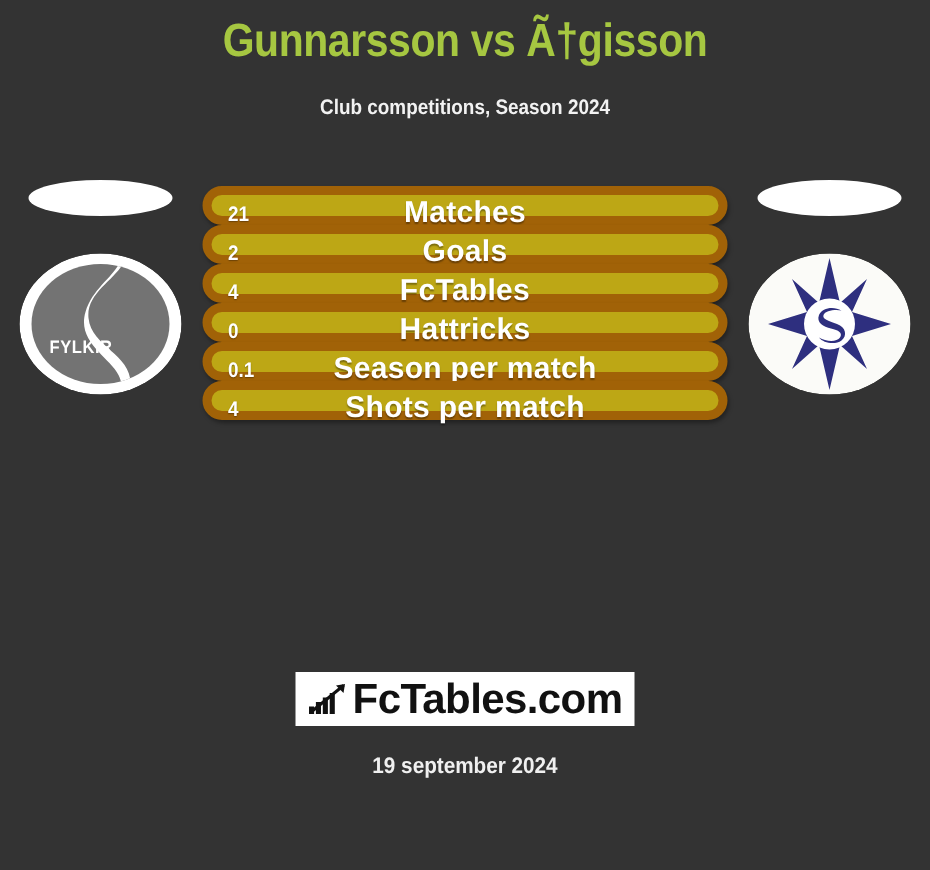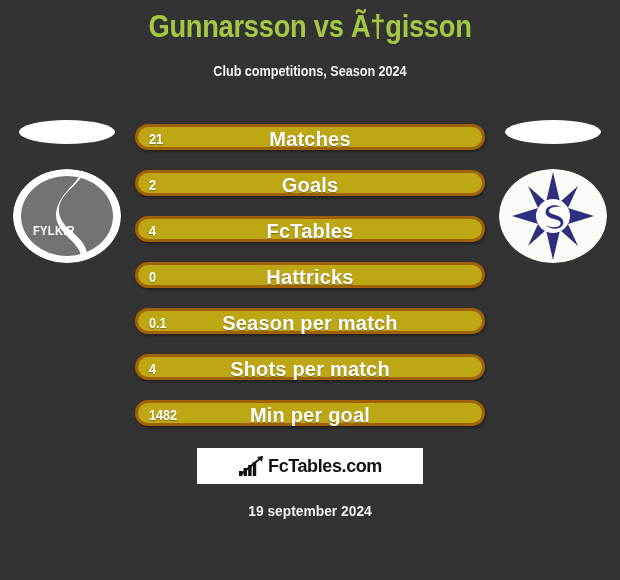--- a/index.html
+++ b/index.html
@@ -134,23 +134,22 @@
   
   .bars {
     position: absolute;
     top: 124px;
     left: 135px;
     width: 350px;
   }
   .bar-row {
     position: relative;
     height: 26px;
-    margin-bottom: 20px;
     background: #bda715;
-    border: 3px solid #a16207;
+    border: 6px solid #a16207;
     border-radius: 14px 14px 14px 14px;
     box-sizing: border-box;
     box-shadow: 1px 2px 3px rgba(0,0,0,0.35);
   }
   .bar-value {
     position: absolute;
     left: 11px;
     top: 0;
     line-height: 24px;
     color: #ffffff;
@@ -183,21 +182,21 @@
     height: 36px;
     background: #ffffff;
     display: flex;
     align-items: center;
     justify-content: center;
     gap: 4px;
   }
   .brand-icon { display: block; }
   .brand-text {
     color: #111111;
-    font-size: 18px;
+    font-size: 28px;
     font-weight: bold;
     letter-spacing: -0.4px;
   }
   .date-line {
     position: absolute;
     top: 502px;
     left: 0;
     width: 620px;
     text-align: center;
     color: #f0f0f0;
@@ -267,24 +266,20 @@
     <div class="bar-row">
       <span class="bar-value">0.1</span>
       <span class="bar-label">Season per match</span>
     </div>
 
     <div class="bar-row">
       <span class="bar-value">4</span>
       <span class="bar-label">Shots per match</span>
     </div>
 
-    <div class="bar-row">
-      <span class="bar-value">1482</span>
-      <span class="bar-label">Min per goal</span>
-    </div>
 
   </div>
 
   <div class="brand-box">
     <svg class="brand-icon" width="26" height="24" viewBox="0 0 26 24" xmlns="http://www.w3.org/2000/svg">
       <path d="M2 21 L24 3" stroke="#111111" stroke-width="2" fill="none"></path>
       <path d="M19 3 L25 2 L24 8 Z" fill="#111111"></path>
       <rect x="1" y="17" width="3.4" height="5" fill="#111111"></rect>
       <rect x="5.6" y="14" width="3.4" height="8" fill="#111111"></rect>
       <rect x="10.2" y="11" width="3.4" height="11" fill="#111111"></rect>

